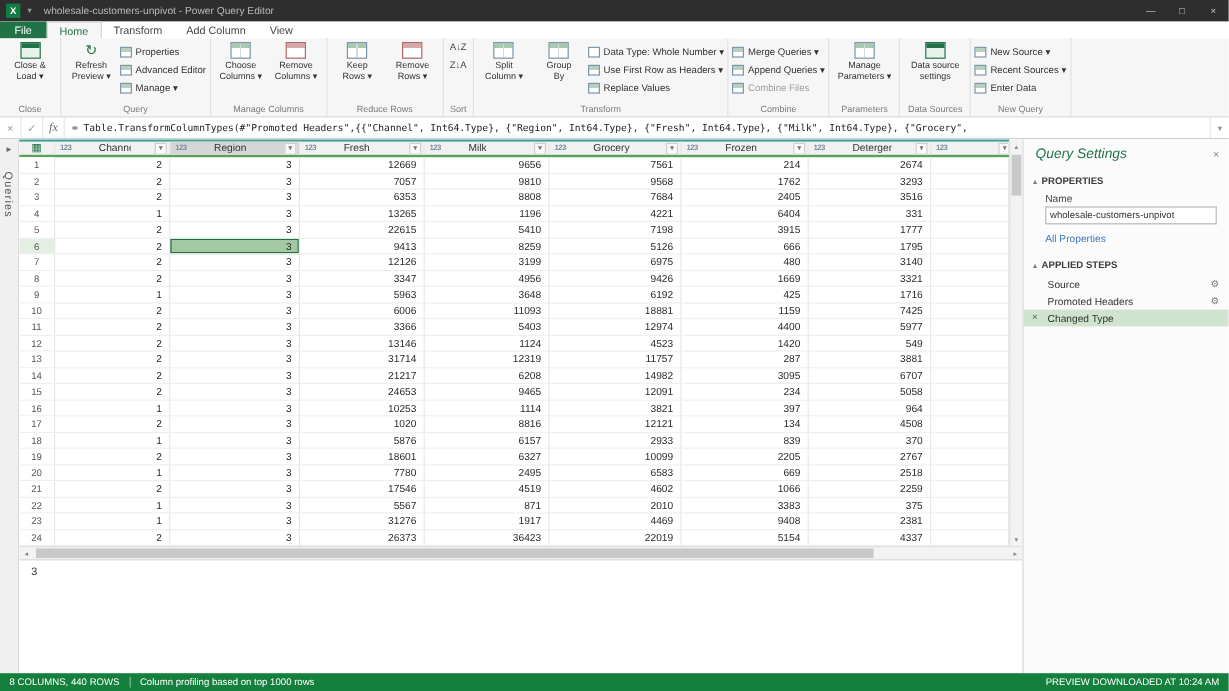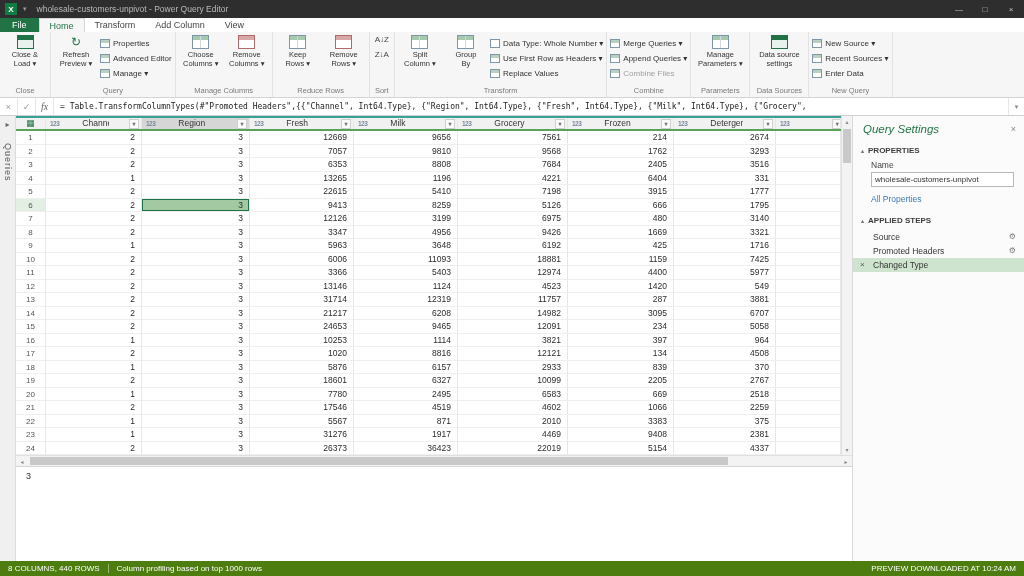--- a/index.html
+++ b/index.html
@@ -114,21 +114,21 @@
   .qs-link { font-size:8.5px; color:#3b79b7; padding:3px 10px 6px 18px; }
   .steps { display:flex; flex-direction:column; padding-top:2px; }
   .step { position:relative; height:14px; line-height:14px; font-size:8.5px; color:#333;
     padding:0 8px 0 20px; display:flex; align-items:flex-start; }
   .step.sel { background:#cfe4cf; }
   .step-x { position:absolute; left:7px; color:#555; font-size:8px; }
   .step-name { flex:1; overflow:hidden; white-space:nowrap; }
   .step-gear { color:#7a7a7a; font-size:8px; }
 
   
-  .statusbar { height:15px; background:#4d7c0f; color:#fff; display:flex; align-items:center; font-size:8px; flex:0 0 auto; }
+  .statusbar { height:15px; background:#15803d; color:#fff; display:flex; align-items:center; font-size:8px; flex:0 0 auto; }
   .sb-left { padding:0 8px; white-space:nowrap; }
   .sb-div { width:1px; height:9px; background:rgba(255,255,255,0.45); }
   .sb-center { padding:0 8px; white-space:nowrap; }
   .sb-right { margin-left:auto; padding:0 8px; white-space:nowrap; }
 </style>
 </head>
 <body>
 
 <div class="app">
 

